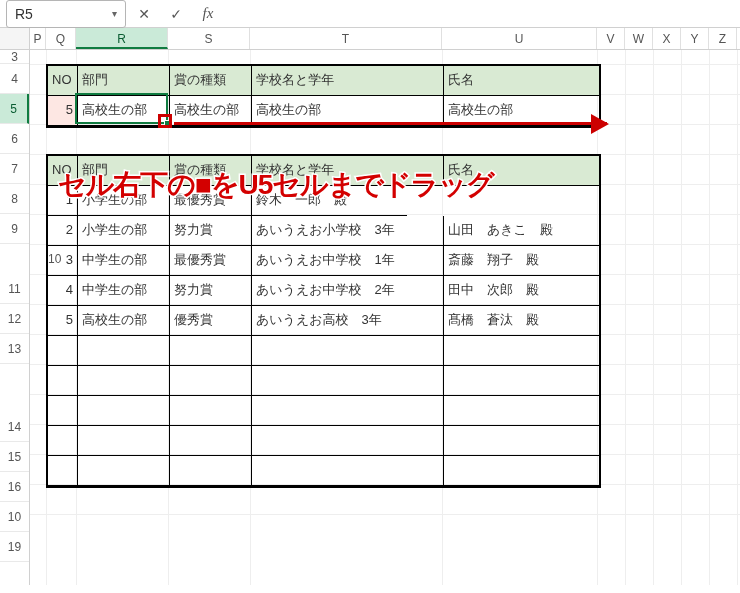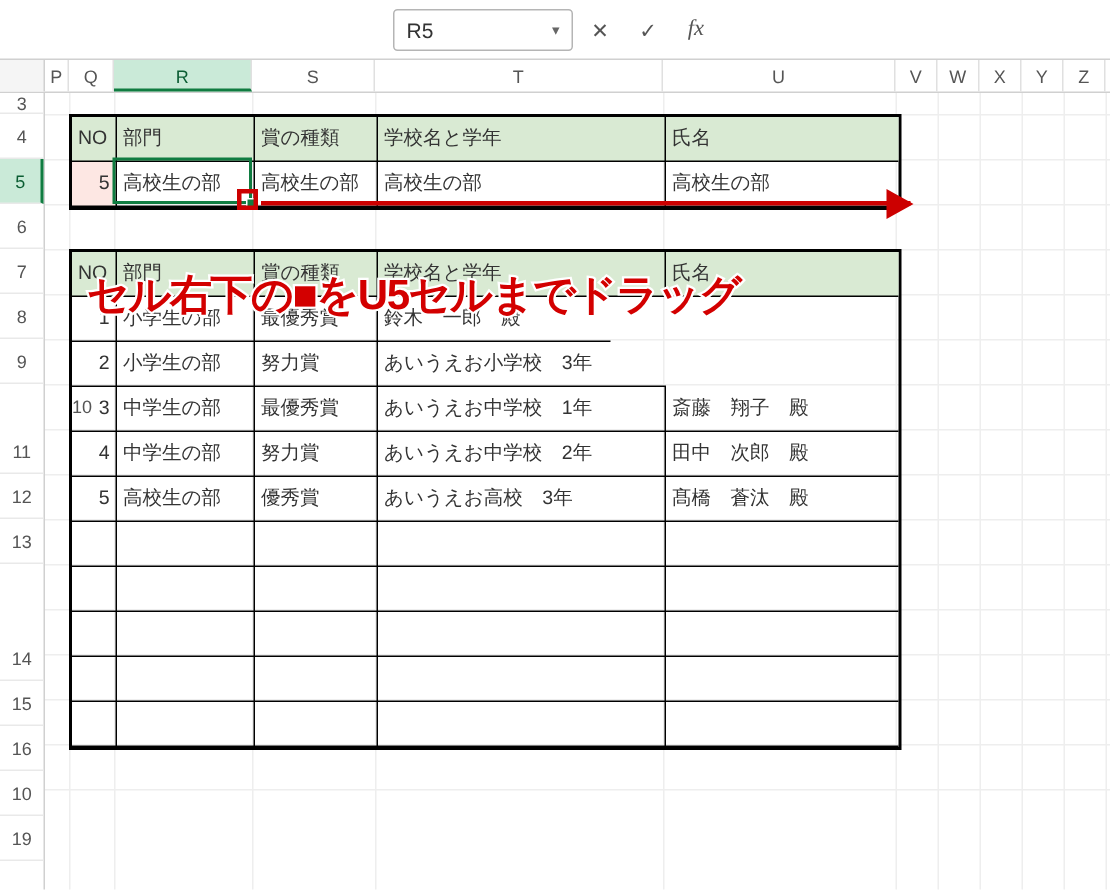--- a/index.html
+++ b/index.html
@@ -11,26 +11,25 @@
       width: 740px;
       height: 593px;
       overflow: hidden;
       position: relative;
     }
 
     
     .fbar {
       display: flex;
       align-items: center;
-      height: 40px;
+      height: 28px;
       border-bottom: 1px solid #d0d0d0;
       background: #fff;
       padding: 3px 6px;
       gap: 4px;
-      justify-content: center;
     }
     .namebox {
       width: 120px;
       height: 28px;
       border: 1px solid #b5b5b5;
       border-radius: 3px;
       display: flex;
       align-items: center;
       justify-content: space-between;
       padding: 0 8px;
@@ -295,20 +294,21 @@
             <div class="tbl-cell c-Q" style="text-align: right;">1</div>
             <div class="tbl-cell c-R">小学生の部</div>
             <div class="tbl-cell c-S">最優秀賞</div>
             <div class="tbl-cell c-U">鈴木　一郎　殿</div>
           </div>
           <div class="tbl-row">
             <div class="tbl-cell c-Q" style="text-align: right;">2</div>
             <div class="tbl-cell c-R">小学生の部</div>
             <div class="tbl-cell c-S">努力賞</div>
             <div class="tbl-cell c-T">あいうえお小学校　3年</div>
+            <div class="tbl-cell c-U">山田　あきこ　殿</div>
           </div>
           <div class="tbl-row">
             <div class="tbl-cell c-Q" style="text-align: right;">3</div>
             <div class="tbl-cell c-R">中学生の部</div>
             <div class="tbl-cell c-S">最優秀賞</div>
             <div class="tbl-cell c-T">あいうえお中学校　1年</div>
             <div class="tbl-cell c-U">斎藤　翔子　殿</div>
           </div>
           <div class="tbl-row">
             <div class="tbl-cell c-Q" style="text-align: right;">4</div>

